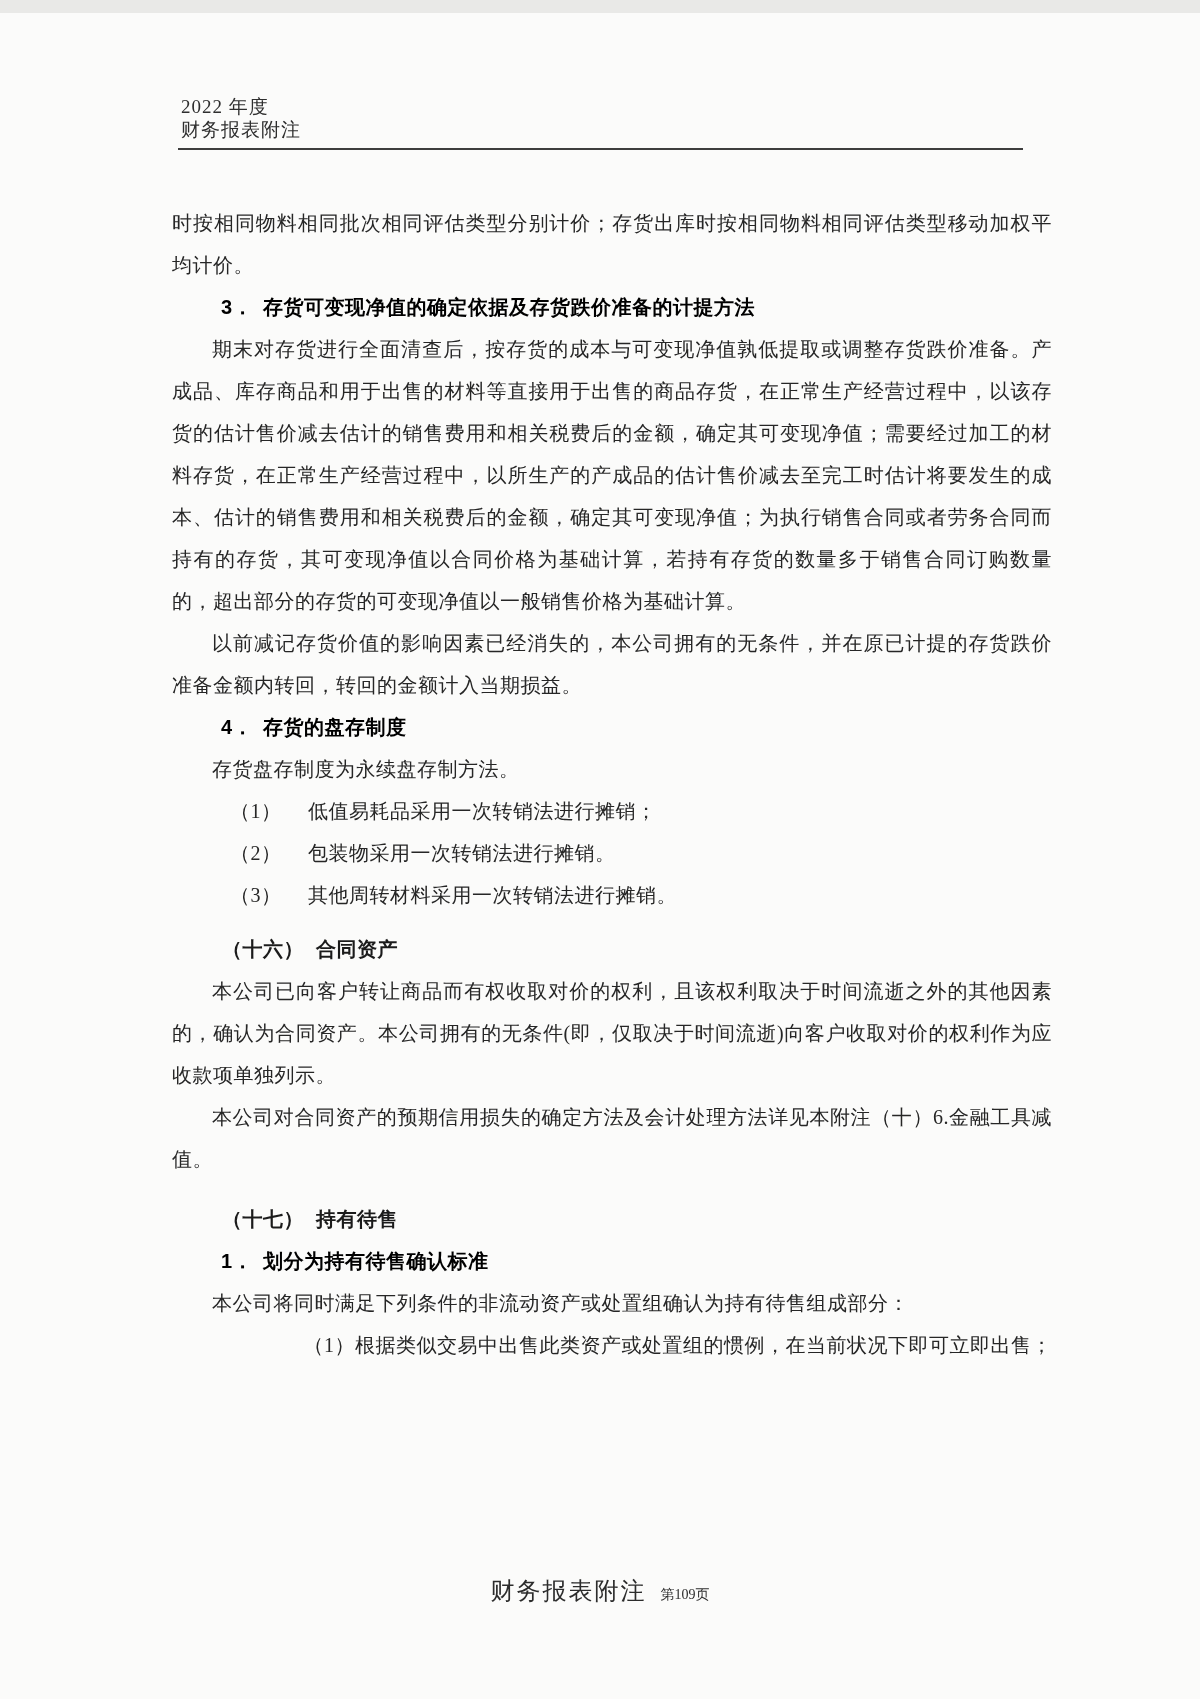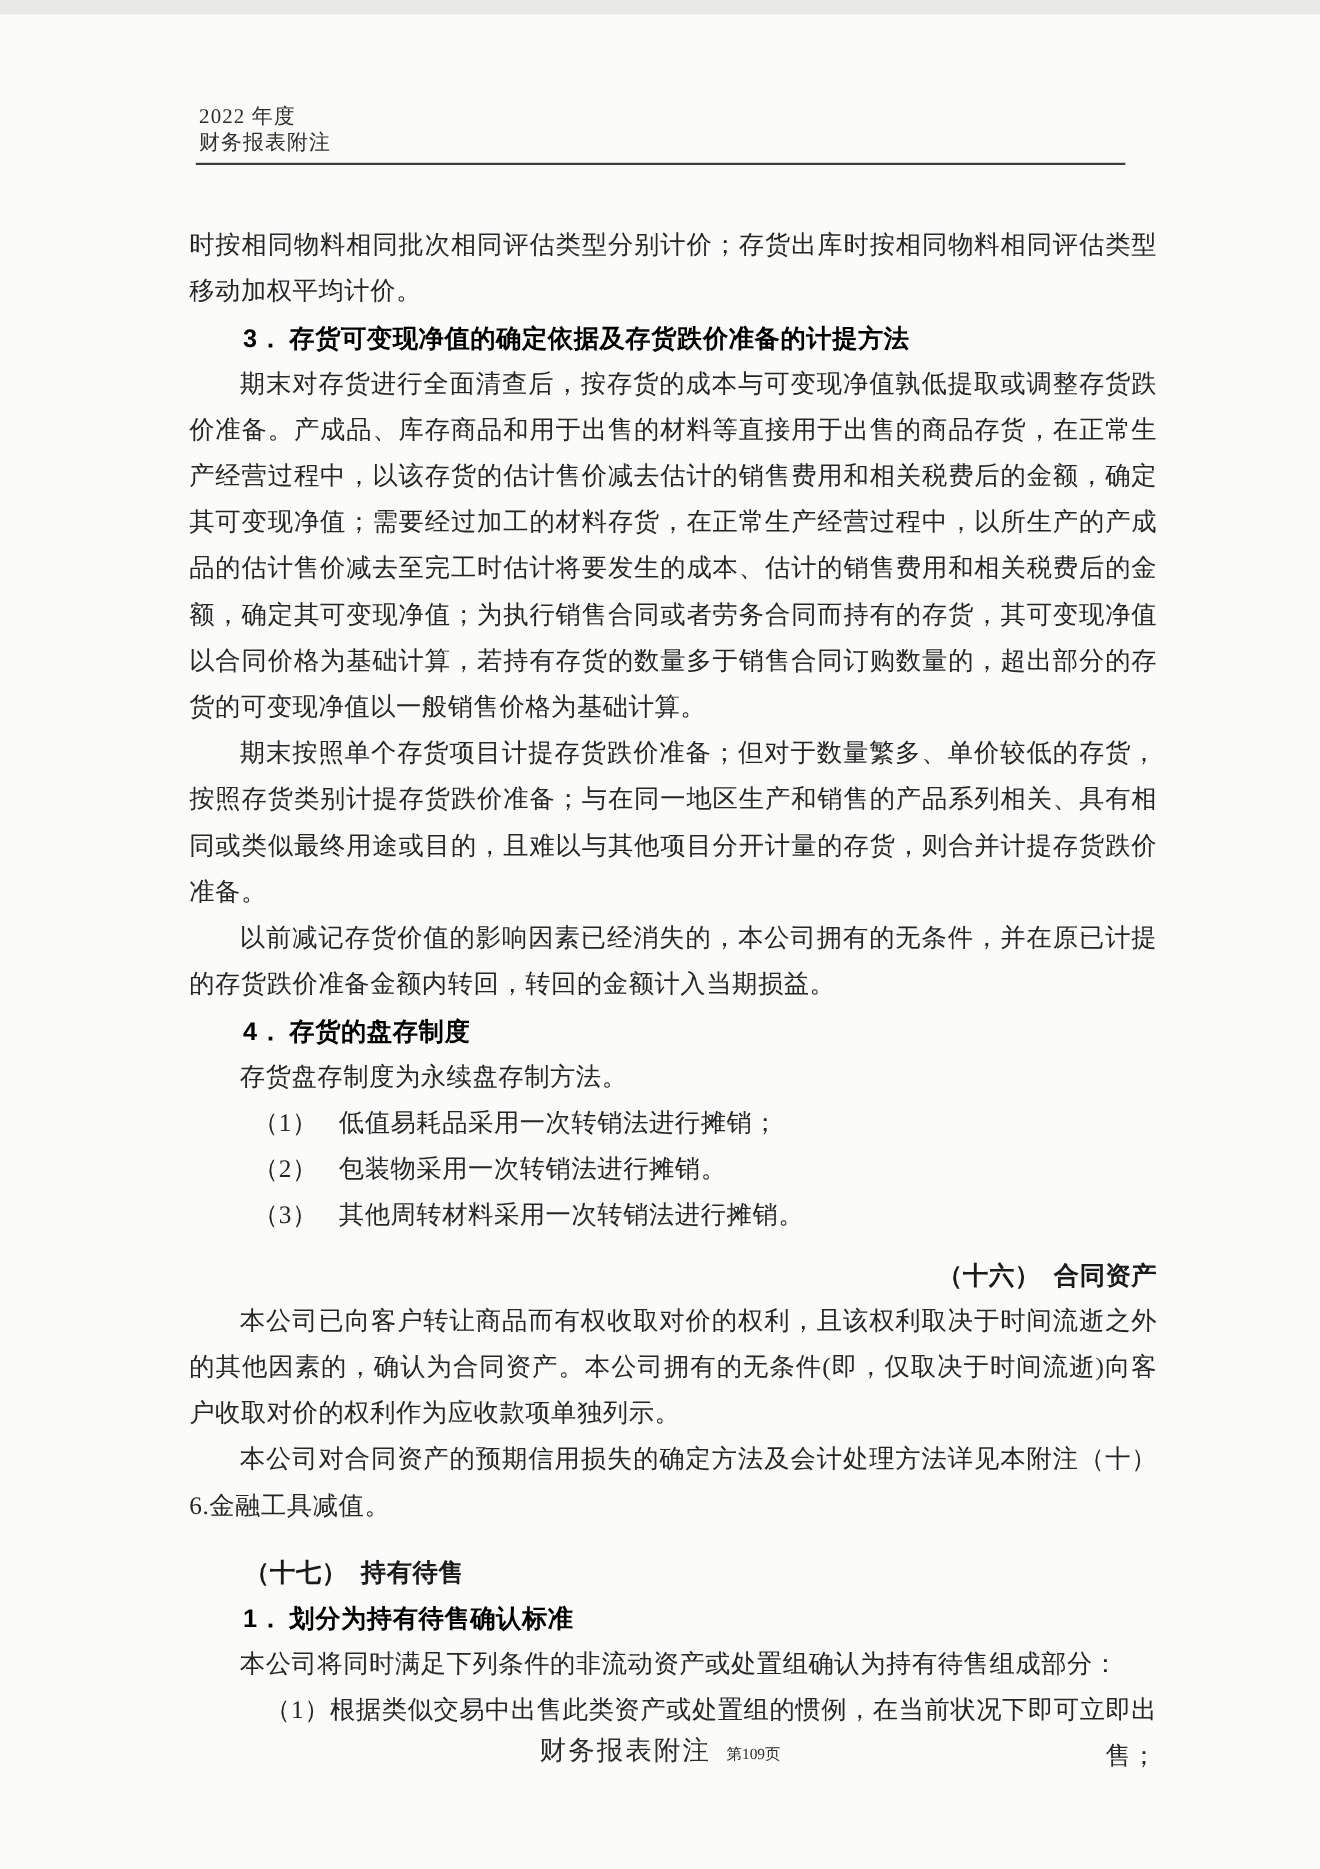--- a/index.html
+++ b/index.html
@@ -12,39 +12,39 @@
     font-family:"Liberation Serif","DejaVu Serif",serif;
     overflow:hidden;
   }
   
   .hdr { position:absolute; left:181px; top:82px; }
   .hdr-line { font-size:19px; line-height:23px; color:#2e2e2e; letter-spacing:1px; }
   .hdr-rule { position:absolute; left:178px; top:135px; width:845px; height:2px; background:#3d3d3d; }
   
   .doc-body {
     position:absolute; left:172px; top:189px; width:880px;
-    font-size:23px; line-height:42px;
+    font-size:20px; line-height:42px;
     text-align:justify; text-justify:inter-character;
     letter-spacing:0.5px;
   }
   .para { margin:0; text-indent:2em; }
   .para.noindent { text-indent:0; }
   .heading {
     margin:0; text-indent:0; padding-left:49px;
     font-family:"Liberation Sans","DejaVu Sans",sans-serif;
     font-weight:700; color:#000000; text-align:left;
   }
   .heading .marker { display:inline-block; width:42px; }
   .section-heading {
     margin:0; text-indent:0; padding-left:50px;
     font-family:"Liberation Sans","DejaVu Sans",sans-serif;
     font-weight:700; color:#1b1b1b; text-align:left;
   }
   .section-heading .marker { display:inline-block; margin-right:12px; }
-  .sec16 { margin-top:12px;text-align:right; }
+  .sec16 { margin-top:12px; }
   .sec17 { margin-top:18px; }
   .list-item { margin:0; text-indent:0; padding-left:58px; text-align:left; }
   .list-item .marker { display:inline-block; width:78px; }
   .list-paragraph { margin:0; text-indent:60px; text-align:right;font-family:Liberation Serif, serif; }
   
   .footer {
     position:absolute; left:0; top:1562px; width:100%;
     display:flex; justify-content:center; align-items:baseline; gap:14px;
     color:#2c2c2c;
   }
@@ -63,21 +63,20 @@
   <div class="hdr-rule"></div>
 
   <div class="doc-body">
 
     <p class="para noindent">时按相同物料相同批次相同评估类型分别计价；存货出库时按相同物料相同评估类型移动加权平均计价。</p>
 
     <p class="heading"><span class="marker">3．</span><span>存货可变现净值的确定依据及存货跌价准备的计提方法</span></p>
 
     <p class="para">期末对存货进行全面清查后，按存货的成本与可变现净值孰低提取或调整存货跌价准备。产成品、库存商品和用于出售的材料等直接用于出售的商品存货，在正常生产经营过程中，以该存货的估计售价减去估计的销售费用和相关税费后的金额，确定其可变现净值；需要经过加工的材料存货，在正常生产经营过程中，以所生产的产成品的估计售价减去至完工时估计将要发生的成本、估计的销售费用和相关税费后的金额，确定其可变现净值；为执行销售合同或者劳务合同而持有的存货，其可变现净值以合同价格为基础计算，若持有存货的数量多于销售合同订购数量的，超出部分的存货的可变现净值以一般销售价格为基础计算。</p>
 
-    <p class="para">期末按照单个存货项目计提存货跌价准备；但对于数量繁多、单价较低的存货，按照存货类别计提存货跌价准备；与在同一地区生产和销售的产品系列相关、具有相同或类似最终用途或目的，且难以与其他项目分开计量的存货，则合并计提存货跌价准备。</p>
 
     <p class="para">以前减记存货价值的影响因素已经消失的，本公司拥有的无条件，并在原已计提的存货跌价准备金额内转回，转回的金额计入当期损益。</p>
 
     <p class="heading"><span class="marker">4．</span><span>存货的盘存制度</span></p>
 
     <p class="para">存货盘存制度为永续盘存制方法。</p>
 
 
     <p class="list-item"><span class="marker">（1）</span><span>低值易耗品采用一次转销法进行摊销；</span></p>
 

